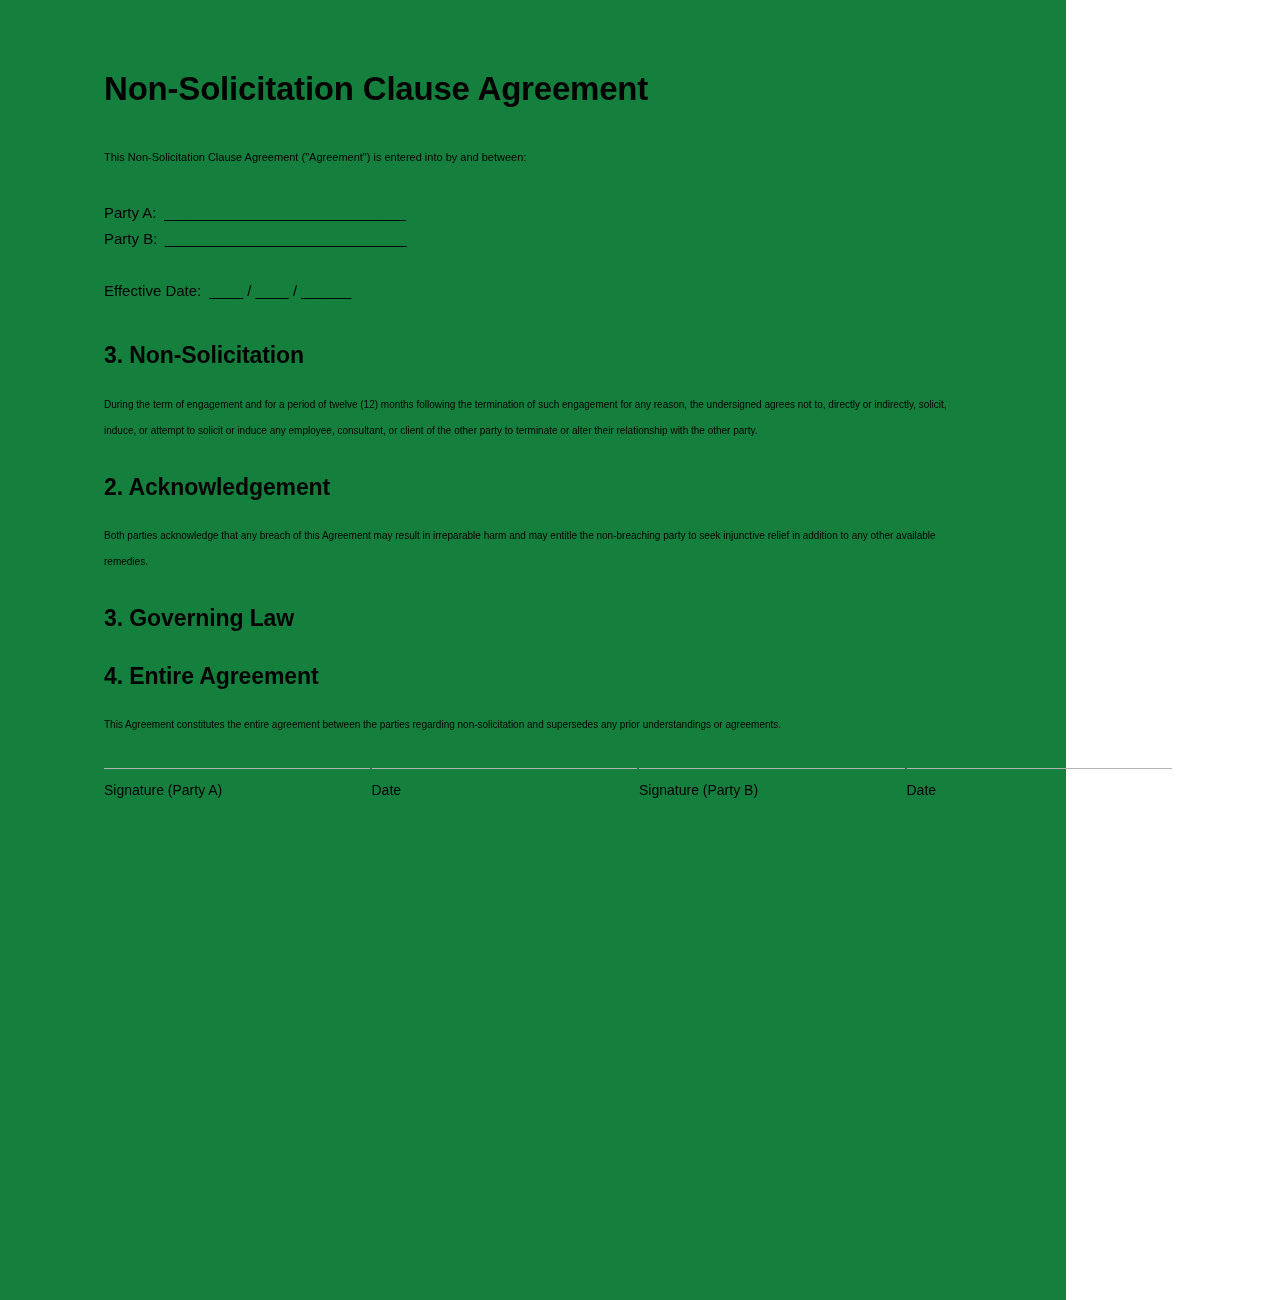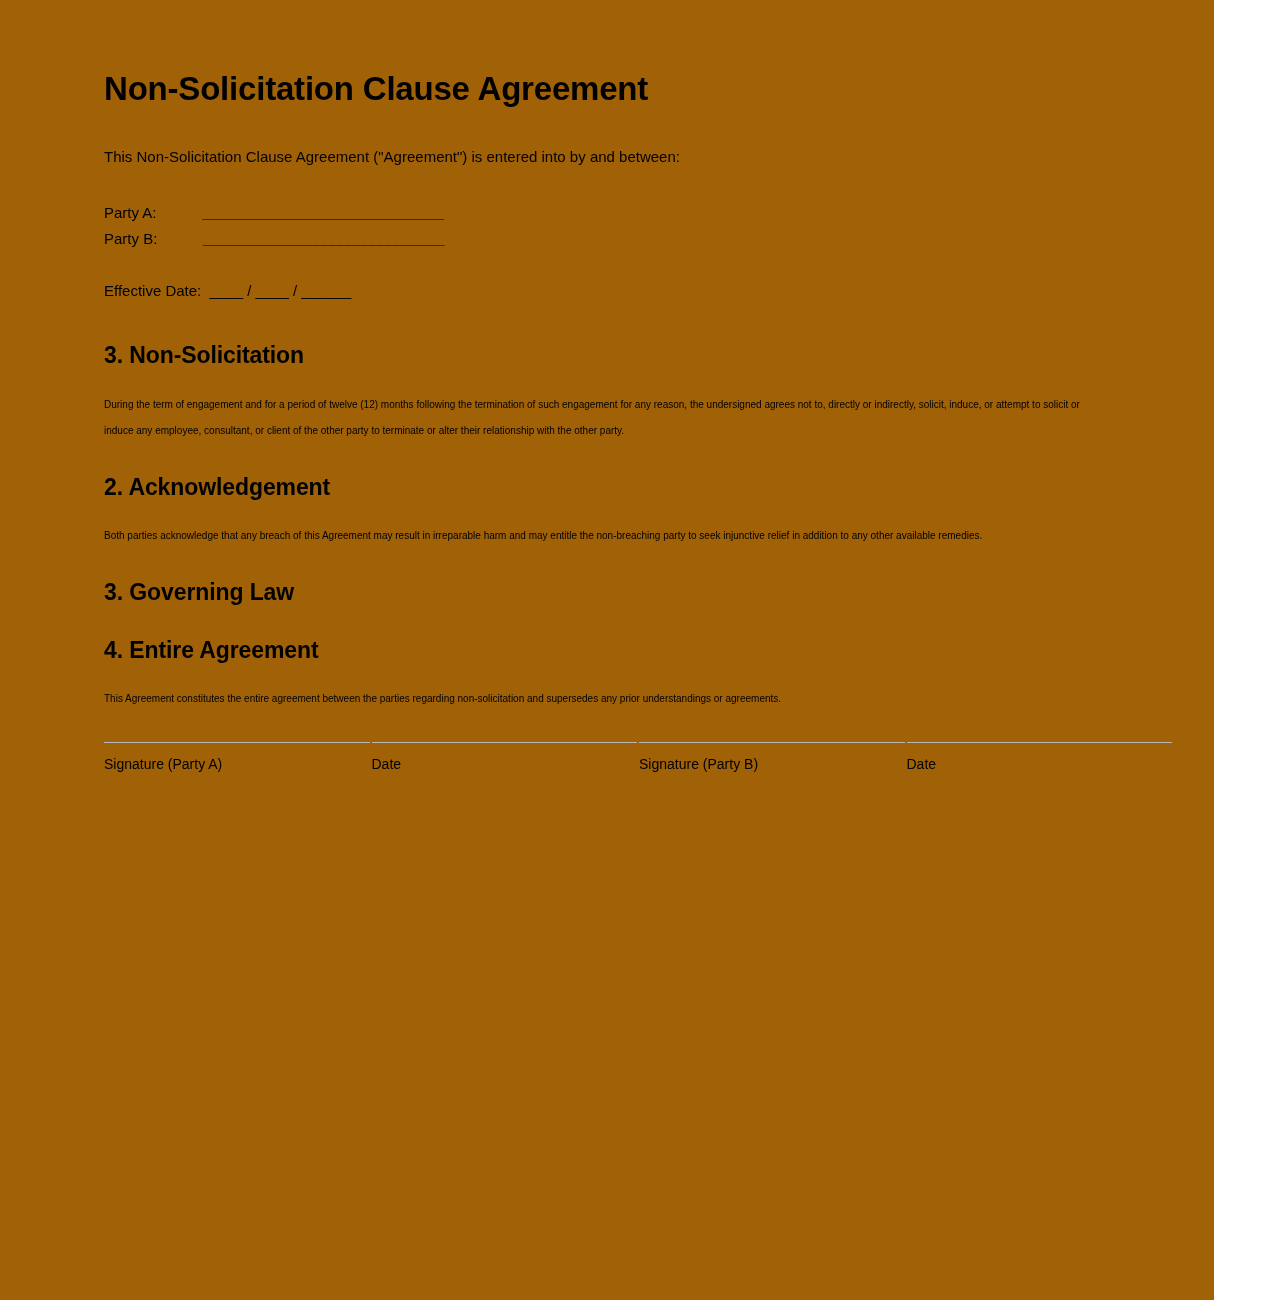--- a/index.html
+++ b/index.html
@@ -10,53 +10,52 @@
   }
   body {
     width: 1278px;
     height: 1300px;
     font-family: "Liberation Sans", sans-serif;
     color: #000000;
     -webkit-font-smoothing: antialiased;
   }
   .page {
     box-sizing: border-box;
-    width: 1214px;
+    width: 1066px;
     min-height: 1300px;
     padding: 70px 106px 0 104px;
-    background: #a16207;
+    background: #15803d;
   }
   .doc-title {
     font-size: 33px;
     font-weight: bold;
     line-height: 1.15;
     letter-spacing: -0.2px;
     margin: 0 0 36px 0;
     color: #000000;
   }
   .intro {
-    font-size: 15px;
+    font-size: 11px;
     line-height: 26px;
     margin: 0 0 30px 0;
   }
   .party-block {
     margin: 0 0 26px 0;
   }
   .party-line {
     font-size: 15px;
     line-height: 26px;
     white-space: pre;
   }
   .party-label {
     font-weight: normal;
   }
   .party-blank {
-    font-weight: bold;
+    font-weight: normal;
     letter-spacing: -0.3px;
-    margin-left: 38px;
   }
   .effective-date {
     font-size: 15px;
     line-height: 26px;
     margin: 16px 0 38px 0;
     white-space: pre;
   }
   .section {
     margin: 0 0 4px 0;
   }

